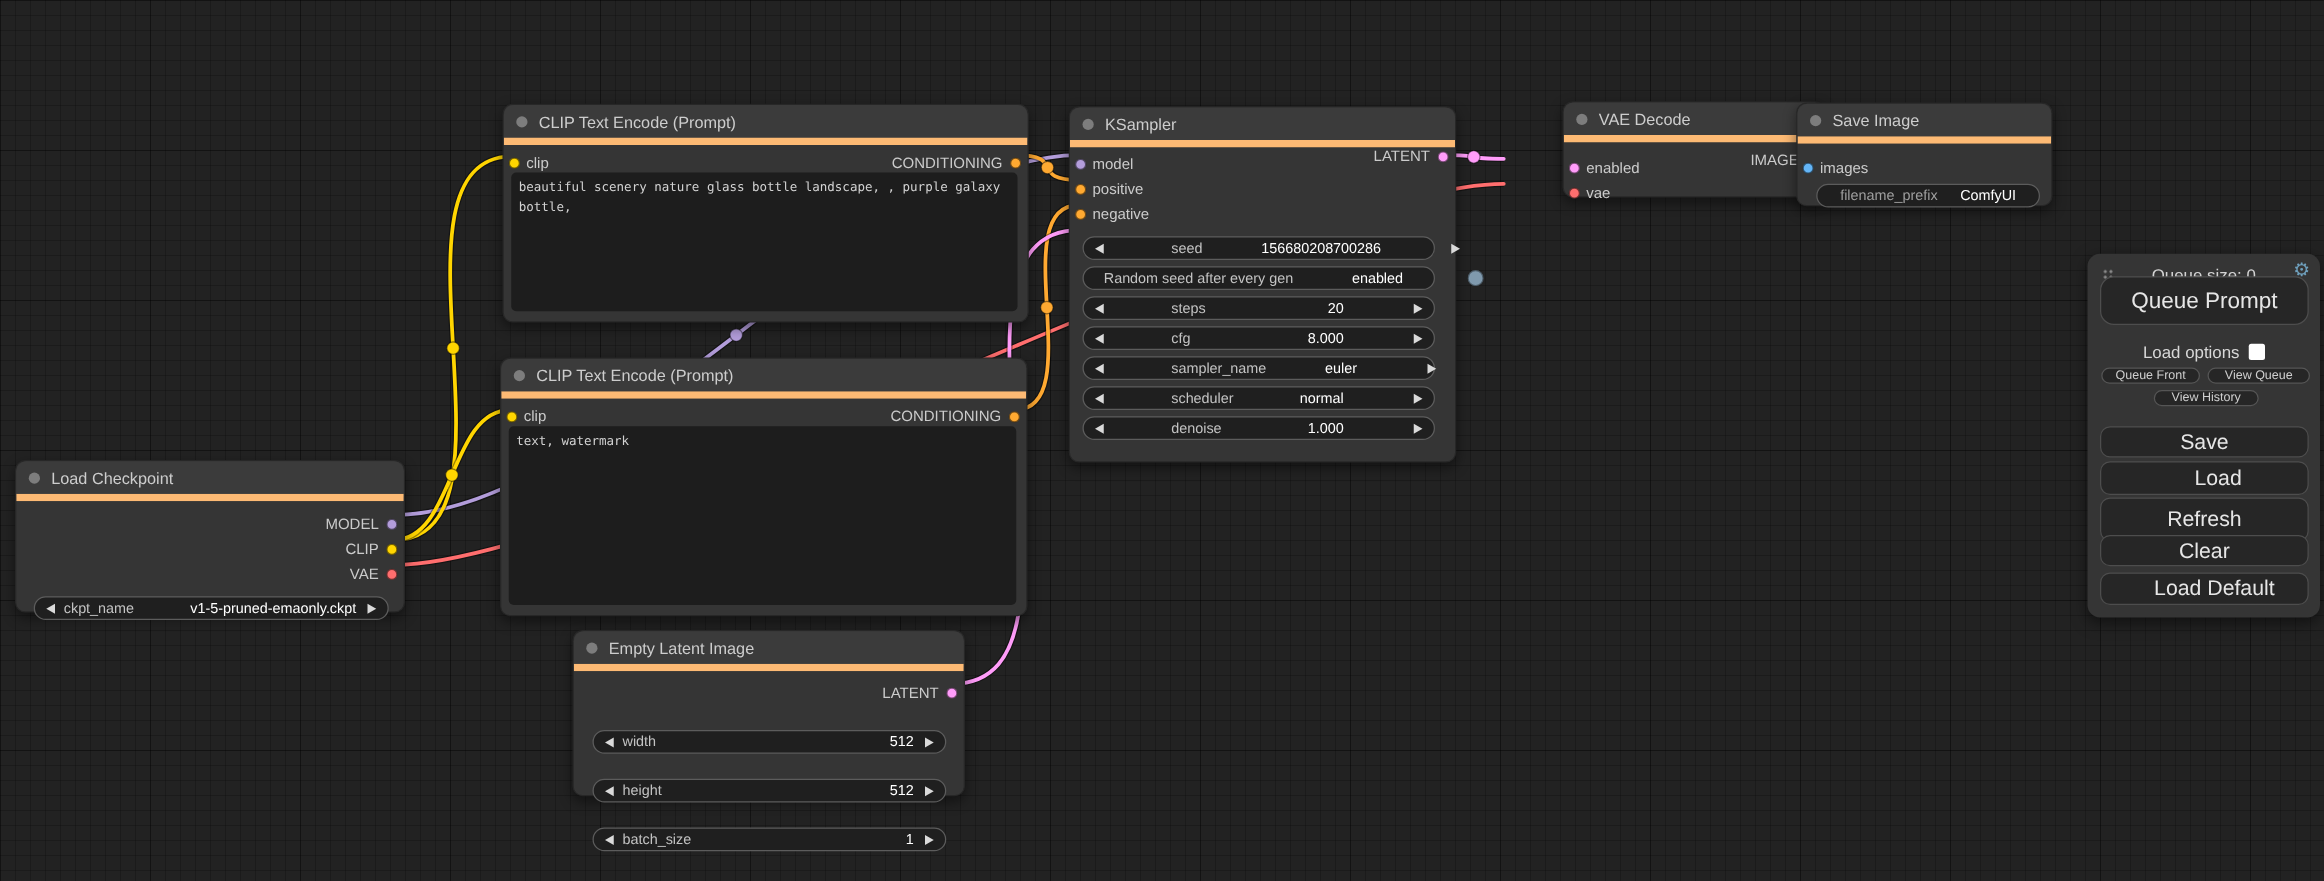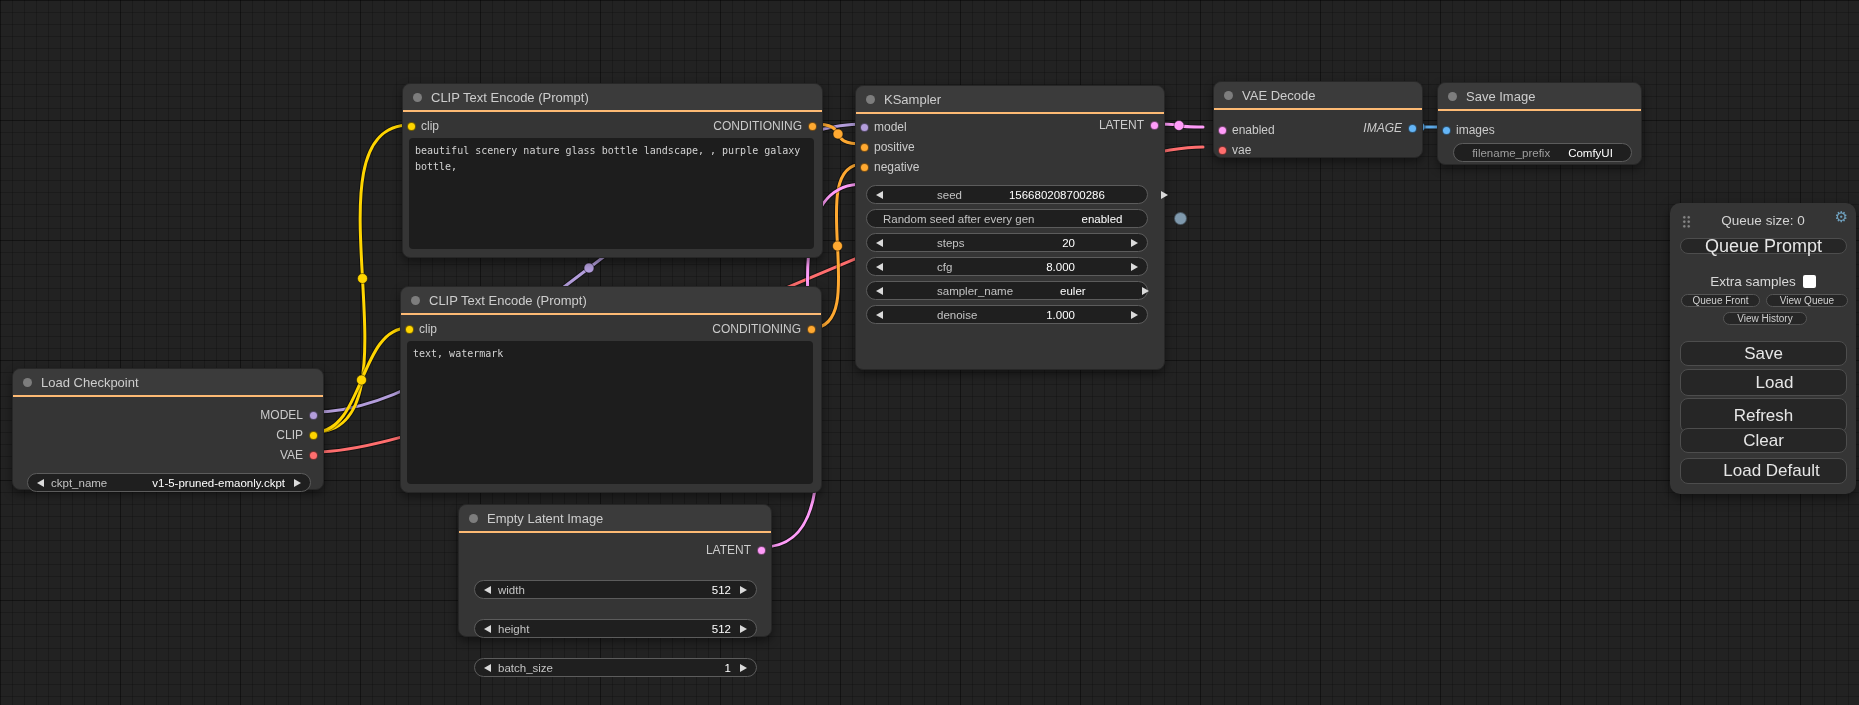--- a/index.html
+++ b/index.html
@@ -15,21 +15,21 @@
     background-size:120px 120px,120px 120px,12px 12px,12px 12px;
   }
   #links-svg{position:absolute;left:0;top:0;z-index:1;}
   .node{
     position:absolute;z-index:2;background:#353535;border:1px solid #272727;
     border-radius:8px;box-shadow:0 4px 10px rgba(0,0,0,.45);box-sizing:border-box;
     color:#cccccc;
   }
   .node-title{
     height:26px;display:flex;align-items:center;gap:9px;padding:0 10px;
-    background:#3b3b3b;border-bottom:2px solid #fdba74;border-radius:8px 8px 0 0;
+    background:#3b3b3b;border-bottom:6px solid #fdba74;border-radius:8px 8px 0 0;
     font-size:13px;color:#cdcdcd;
   }
   .title-dot{width:9px;height:9px;border-radius:50%;background:#7d7d7d;flex:0 0 auto;}
   .port-row{position:relative;height:20px;display:flex;align-items:center;font-size:12px;color:#cbcbcb;}
   .port-row.in .port-label{padding-left:18px;}
   .port-row.out{justify-content:flex-end;}
   .port-row.out .port-label{padding-right:20px;}
   .port-dot{
     position:absolute;top:50%;margin-top:-4.5px;width:9px;height:9px;border-radius:50%;
     box-sizing:border-box;border:1px solid rgba(0,0,0,.55);background:#888;
@@ -58,23 +58,23 @@
   .node-clip2{left:400px;top:286px;width:422px;height:207px;}
   .node-clip2 .prompt-box{top:54px;}
   .node-latent{left:458px;top:504px;width:314px;height:133px;}
   .node-latent .node-body{padding-top:7px;}
   .node-latent .pill{margin:20px 14px 0 15px;justify-content:space-between;}
   .node-ksampler{left:855px;top:85px;width:310px;height:285px;}
   .node-ksampler .node-body{padding-top:3px;}
   .node-ksampler .out-abs{position:absolute;left:0;right:0;top:29px;}
   .node-ksampler .widgets{padding-top:8px;}
   .node-ksampler .pill{margin:0 16px 5px 10px;gap:47px;}
-  .node-vae{left:1213px;top:81px;width:210px;height:77px;}
+  .node-vae{left:1250px;top:81px;width:210px;height:77px;}
   .node-vae .node-body{padding-top:10px;}
-  .node-vae .out-abs{position:absolute;left:0;right:0;top:36px;font-style:italic;}
+  .node-vae .out-abs{position:absolute;left:0;right:0;top:36px;}
   .node-save{left:1437px;top:82px;width:205px;height:83px;}
   .node-save .node-body{padding-top:9px;}
   .node-save .pill{margin:3px 9px 0 15px;justify-content:center;}
   .node-save .pill .fp-label{color:#9f9f9f;}
   .node-save .pill .fp-value{color:#ffffff;margin-left:18px;}
   .toggle-circle{width:13px;height:13px;border-radius:50%;background:#7f99ad;border:1px solid rgba(0,0,0,.4);box-sizing:border-box;margin-left:5px;flex:0 0 auto;}
   
   .menu{
     position:absolute;z-index:3;left:1670px;top:203px;width:186px;height:291px;
     background:#353535;border-radius:10px;box-shadow:0 4px 12px rgba(0,0,0,.5);color:#d8d8d8;
@@ -83,21 +83,21 @@
   .drag-handle{
     position:absolute;left:12px;top:12px;width:9px;height:13px;
     background-image:radial-gradient(#8a8a8a 1px, transparent 1.4px);
     background-size:4.5px 4.5px;
   }
   .gear{position:absolute;right:8px;top:6px;font-size:15px;color:#6fa0bd;line-height:1;cursor:pointer;}
   .btn{
     position:absolute;left:10px;width:167px;background:#262626;border:1px solid #4d4d4d;border-radius:8px;
     color:#e6e6e6;display:flex;align-items:center;justify-content:center;box-sizing:border-box;cursor:pointer;
   }
-  .btn-queue{top:35px;height:16px;font-size:18px;}
+  .btn-queue{top:18px;height:39px;font-size:18px;border-radius:11px;}
   .extra-row{position:absolute;top:71px;left:0;right:0;display:flex;align-items:center;justify-content:center;gap:7px;font-size:13.5px;}
   .checkbox{width:13px;height:13px;background:#ffffff;border-radius:2px;cursor:pointer;}
   .pill-btn{
     position:absolute;height:13px;background:#262626;border:1px solid #555;border-radius:8px;
     color:#cfcfcf;font-size:10px;display:flex;align-items:center;justify-content:center;box-sizing:border-box;cursor:pointer;
   }
   .pb-qf{top:91px;left:11px;width:79px;}
   .pb-vq{top:91px;left:96px;width:82px;}
   .pb-vh{top:109px;left:53px;width:84px;}
   .btn-save{top:138px;height:25px;font-size:17px;}
@@ -272,20 +272,26 @@
         <span class="arrow-r"></span>
       </div>
       <div class="pill">
         <span class="arrow-l"></span>
         <span class="w-label">sampler_name</span>
         <span class="w-value">euler</span>
         <span class="arrow-r"></span>
       </div>
       <div class="pill">
         <span class="arrow-l"></span>
+        <span class="w-label">scheduler</span>
+        <span class="w-value">normal</span>
+        <span class="arrow-r"></span>
+      </div>
+      <div class="pill">
+        <span class="arrow-l"></span>
         <span class="w-label">denoise</span>
         <span class="w-value">1.000</span>
         <span class="arrow-r"></span>
       </div>
     </div>
   </div>
 </div>
 
 <div class="node node-vae">
   <div class="node-title">
@@ -324,21 +330,21 @@
     </div>
   </div>
 </div>
 
 <div class="menu">
   <span class="drag-handle"></span>
   <div class="menu-header">Queue size: 0</div>
   <span class="gear">⚙</span>
   <div class="btn btn-queue">Queue Prompt</div>
   <div class="extra-row">
-    <span>Extra samples</span>
+    <span>Load options</span>
     <span class="checkbox"></span>
   </div>
   <div class="pill-btn pb-qf">Queue Front</div>
   <div class="pill-btn pb-vq">View Queue</div>
   <div class="pill-btn pb-vh">View History</div>
   <div class="btn btn-save">Save</div>
   <div class="btn btn-load">Load</div>
   <div class="btn btn-refresh">Refresh</div>
   <div class="btn btn-clear">Clear</div>
   <div class="btn btn-loaddef">Load Default</div>

